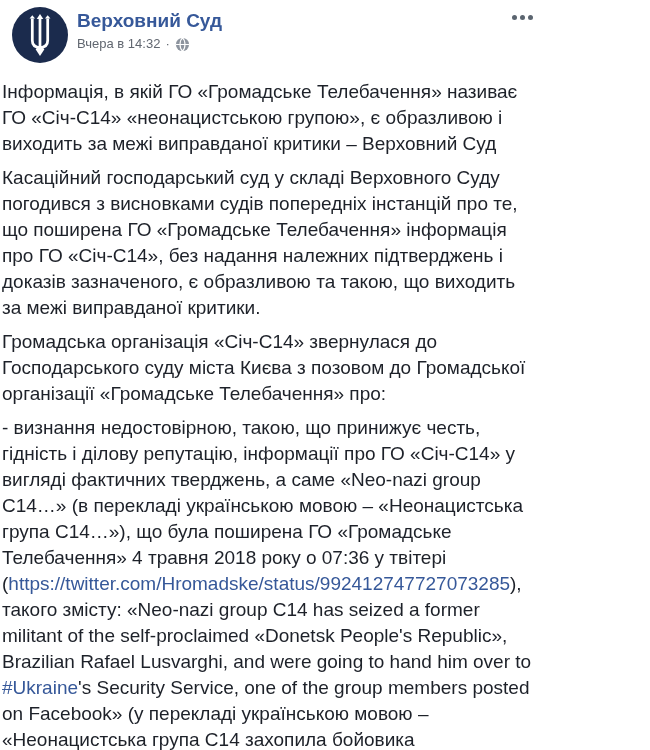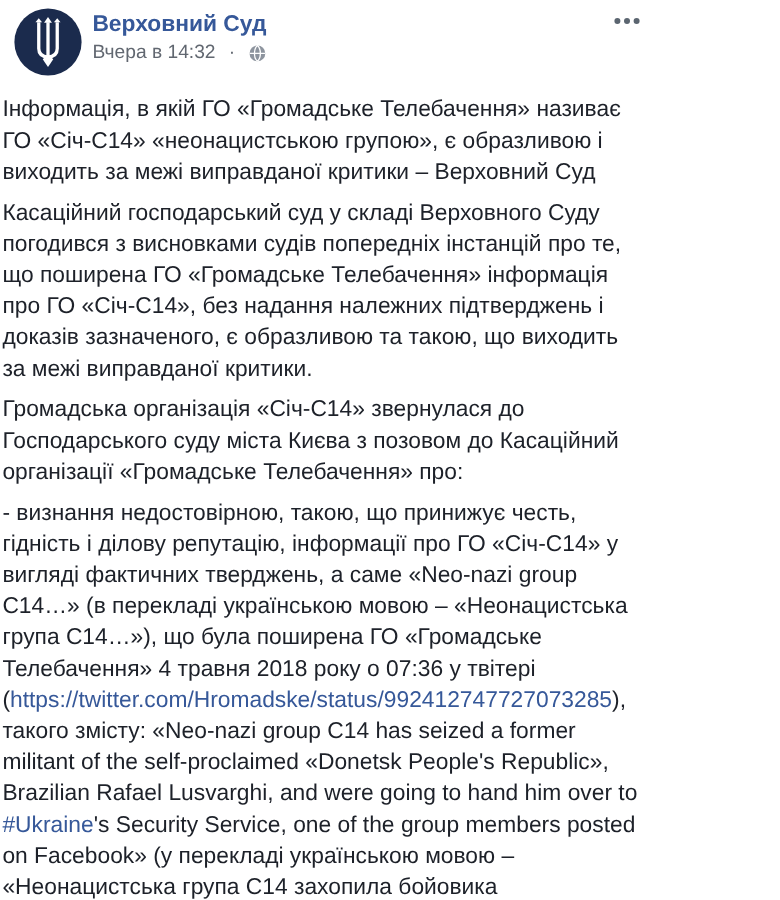--- a/index.html
+++ b/index.html
@@ -24,23 +24,23 @@
   }
   .avatar svg { width: 34px; height: 44px; display: block; }
   .header-text { margin-left: 9px; padding-top: 3px; }
   .page-name {
     font-size: 19px; font-weight: bold;
     color: var(--page-link, #365899);
     text-decoration: none; cursor: pointer; display: inline-block;
     line-height: 22px;
   }
   .meta {
-    margin-top: 3px; font-size: 16px; line-height: 18px;
+    margin-top: 3px; font-size: 13px; line-height: 18px;
     color: var(--meta-text, #616770);
-    display: flex; align-items: center; gap: 5px; justify-content: space-between;
+    display: flex; align-items: center; gap: 5px;
   }
   .meta .timestamp { cursor: pointer; }
   .globe { display: inline-flex; width: 15px; height: 15px; }
   .globe svg { width: 15px; height: 15px; display: block; }
 
   .more-options {
     position: absolute; right: 14px; top: 10px;
     display: flex; gap: 3px; padding: 5px; cursor: pointer;
   }
   .more-options i {
@@ -104,17 +104,17 @@
           <i></i>
           <i></i>
       </span>
     </div>
 
   </div>
 
   <div class="post-body">
       <p class="post-paragraph">Інформація, в якій ГО «Громадське Телебачення» називає ГО «Січ-С14» «неонацистською групою», є образливою і виходить за межі виправданої критики – Верховний Суд</p>
       <p class="post-paragraph">Касаційний господарський суд у складі Верховного Суду погодився з висновками судів попередніх інстанцій про те, що поширена ГО «Громадське Телебачення» інформація про ГО «Січ-С14», без надання належних підтверджень і доказів зазначеного, є образливою та такою, що виходить за межі виправданої критики.</p>
-      <p class="post-paragraph">Громадська організація «Січ-С14» звернулася до Господарського суду міста Києва з позовом до Касаційний організації «Громадське Телебачення» про:</p>
+      <p class="post-paragraph">Громадська організація «Січ-С14» звернулася до Господарського суду міста Києва з позовом до Громадської організації «Громадське Телебачення» про:</p>
       <p class="post-paragraph">- визнання недостовірною, такою, що принижує честь, гідність і ділову репутацію, інформації про ГО «Січ-С14» у вигляді фактичних тверджень, а саме «Neo-nazi group C14…» (в перекладі українською мовою – «Неонацистська група С14…»), що була поширена ГО «Громадське Телебачення» 4 травня 2018 року о 07:36 у твітері (<a class="inline-link">https://twitter.com/Hromadske/status/992412747727073285</a>), такого змісту: «Neo-nazi group C14 has seized a former militant of the self-proclaimed «Donetsk People's Republic», Brazilian Rafael Lusvarghi, and were going to hand him over to <a class="inline-link">#Ukraine</a>'s Security Service, one of the group members posted on Facebook» (у перекладі українською мовою – «Неонацистська група С14 захопила бойовика самопроголошеної «Донецької народної республіки» бразильця Рафаеля Лусваргі та збиралася передати його Службі безпеки України, запостив один із членів групи у фейсбуці»);</p>
     </div>
 
 </div>
 
 </body></html>

